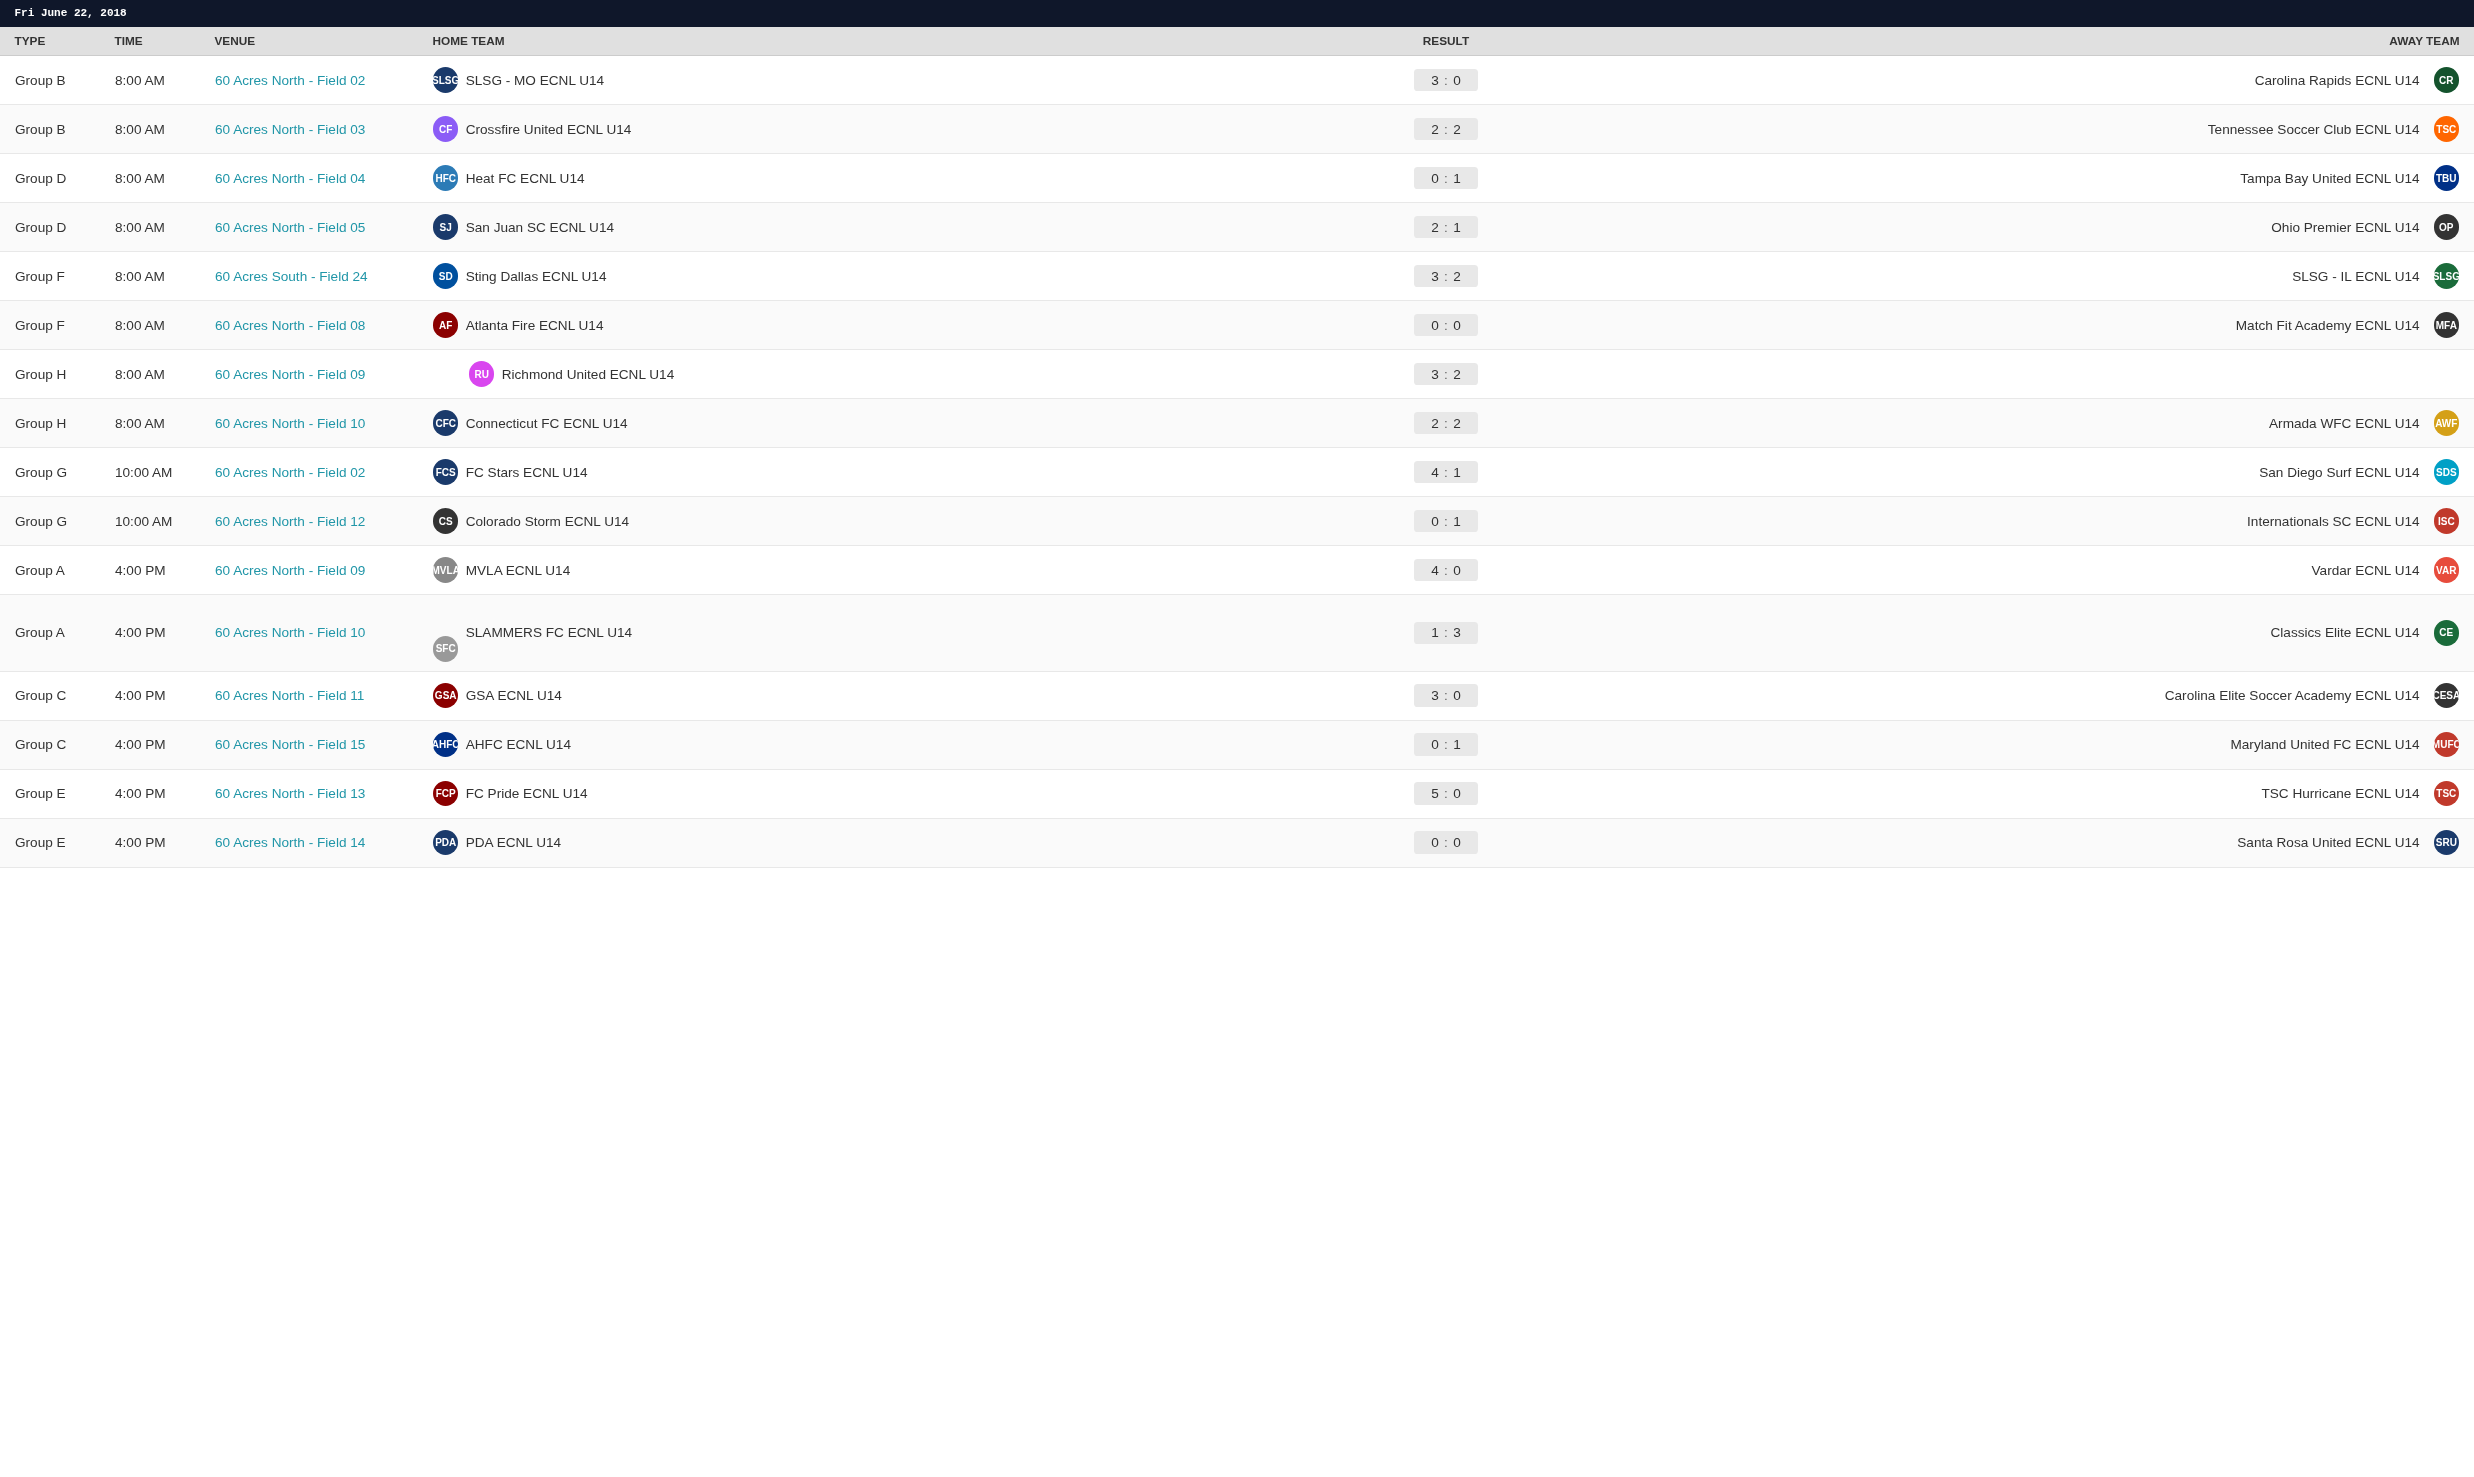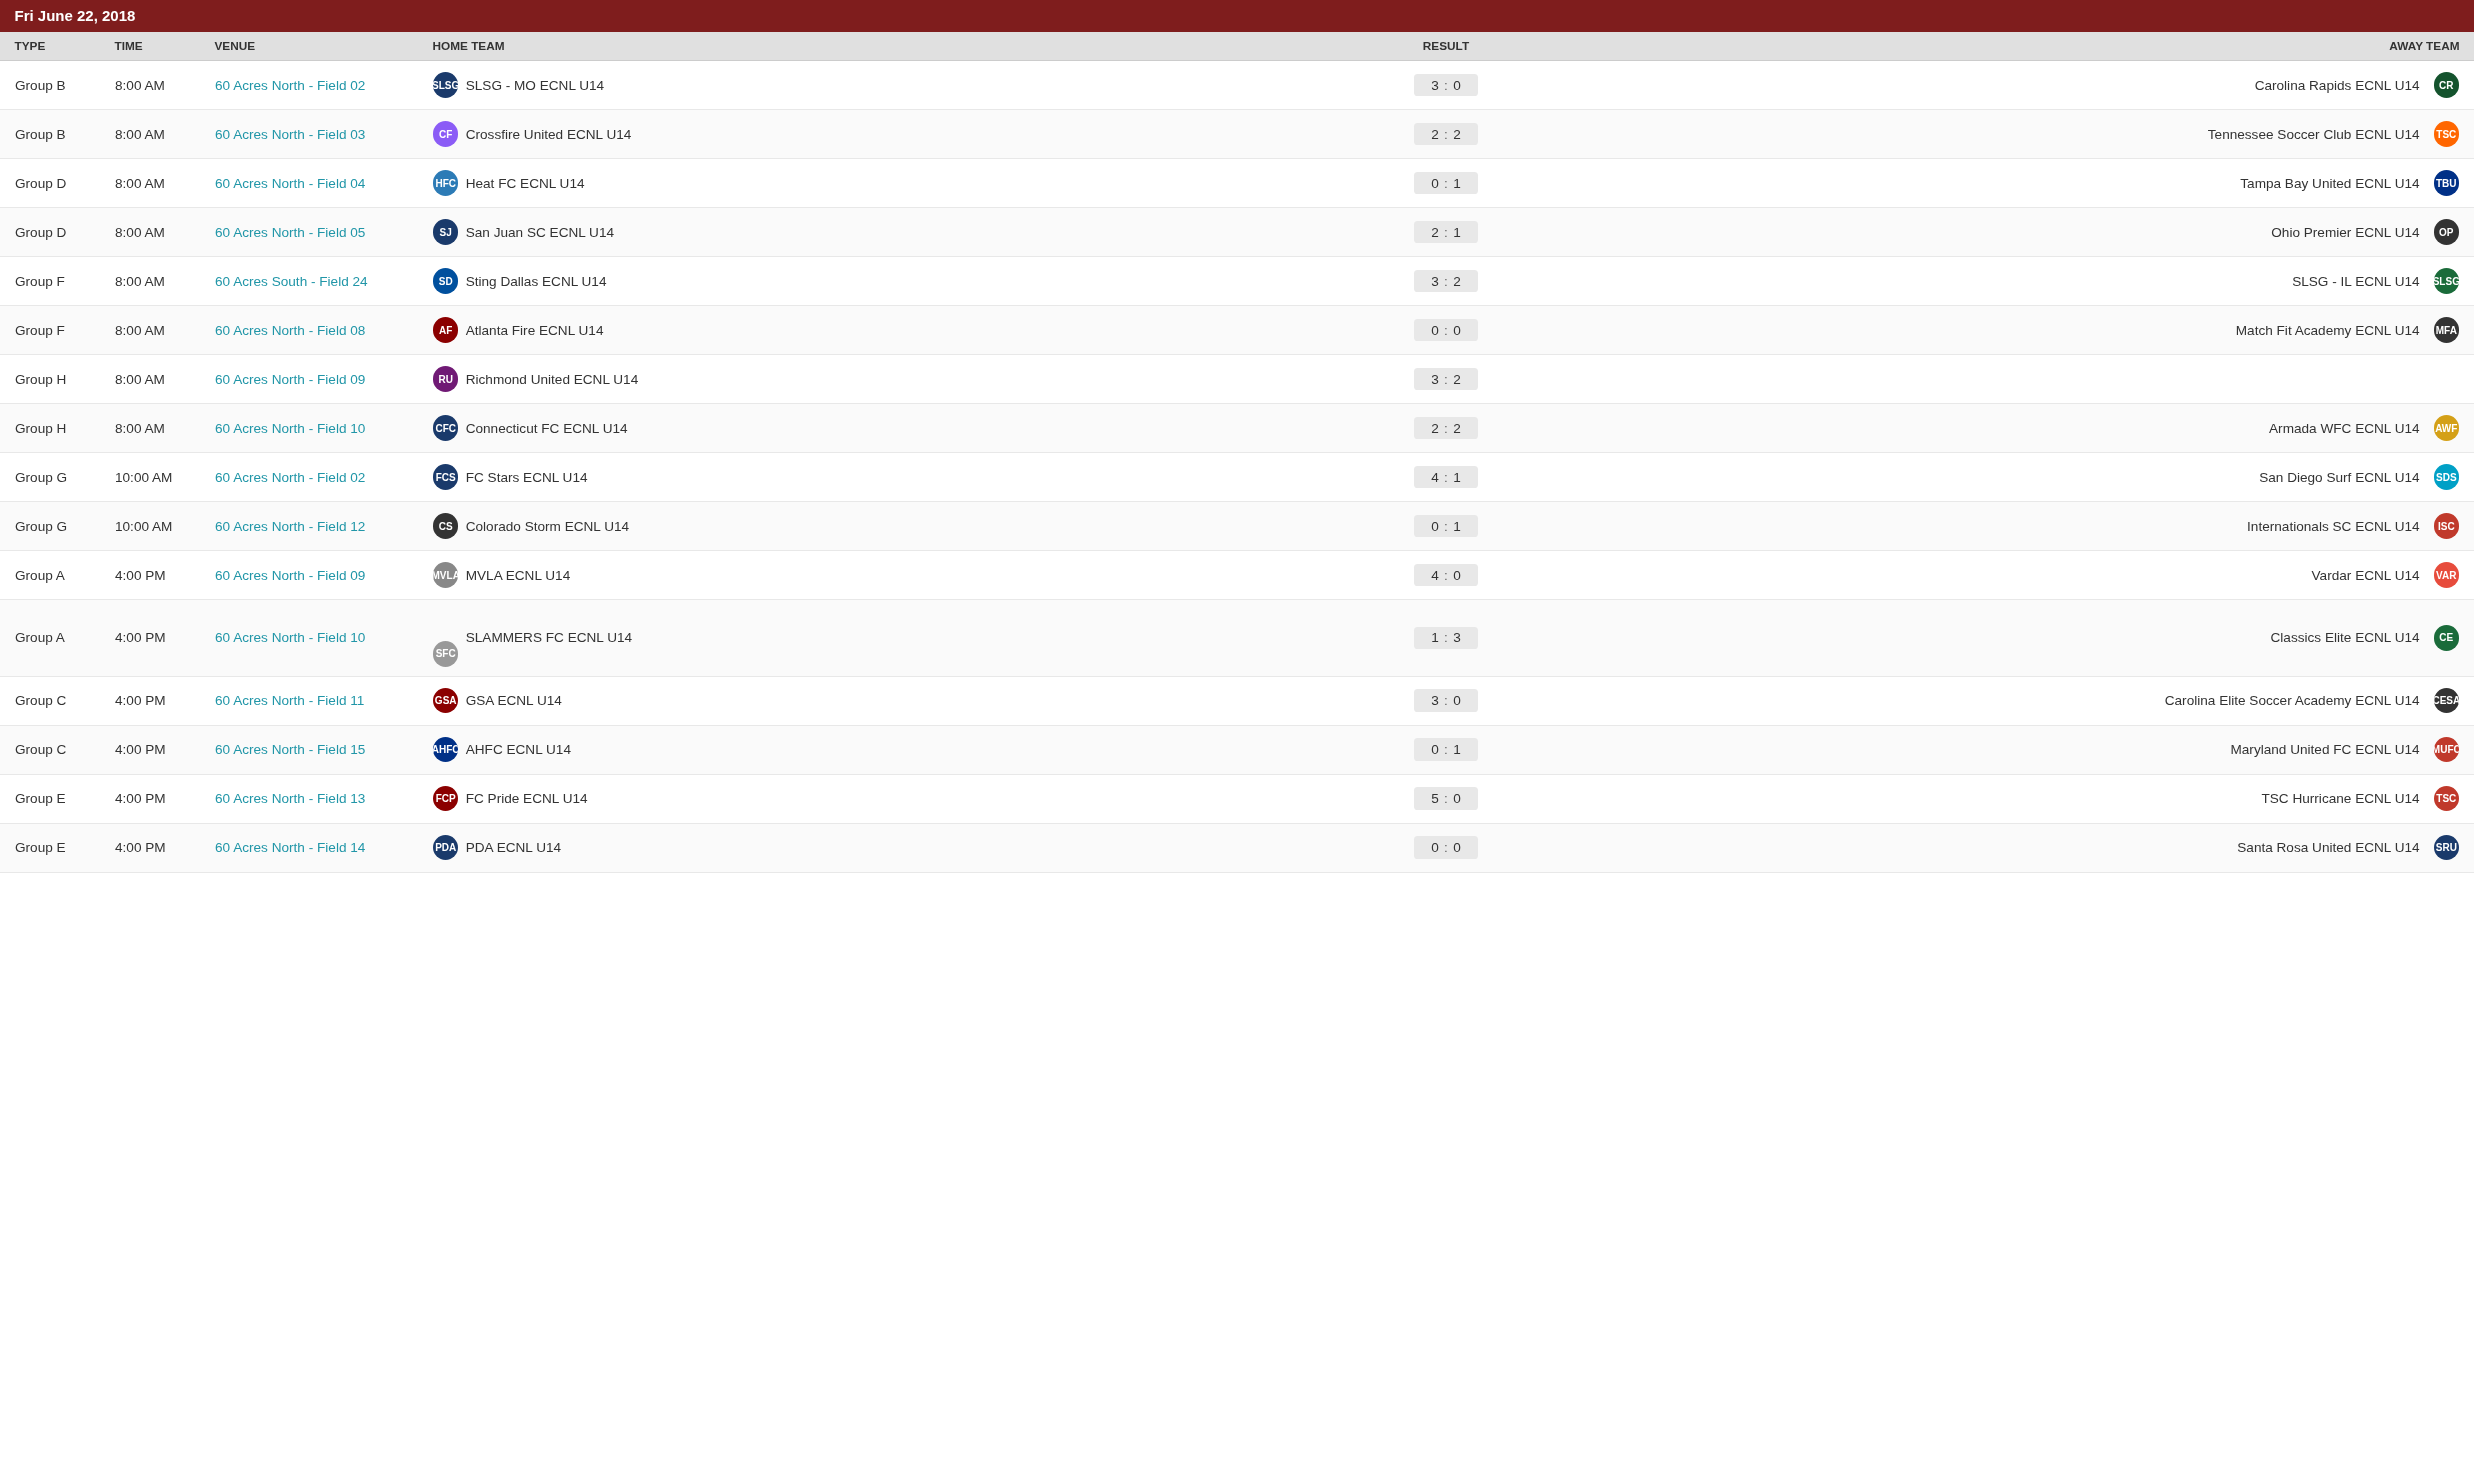--- a/index.html
+++ b/index.html
@@ -3,25 +3,26 @@
   <meta charset="utf-8">
   <style>
     * { box-sizing: border-box; margin: 0; padding: 0; }
     body {
       font-family: Arial, sans-serif;
       background: #fff;
       font-size: 13.6px;
       color: #333;
     }
     .date-header {
-      background: #7f1d1d;
+      background: #0f172a;
       color: #fff;
       padding: 7.3px 14.5px;
-      font-size: 15px;
+      font-size: 11px;
       font-weight: bold;
+      font-family: Liberation Mono, monospace;
     }
     .col-headers {
       display: grid;
       grid-template-columns: 100px 100px 218px 1fr 127px 1fr;
       background: #e0e0e0;
       padding: 7.3px 14.5px;
       font-weight: bold;
       font-size: 11.8px;
       color: #333;
       border-bottom: 0.9px solid #ccc;
@@ -100,21 +101,21 @@
     .logo-crossfire { background: #8b5cf6; }
     .logo-tennessee { background: #ff6600; }
     .logo-heat-fc { background: #2c7bb6; }
     .logo-tampa-bay { background: #003087; }
     .logo-san-juan { background: #1a3a6b; }
     .logo-ohio-premier { background: #333; }
     .logo-sting-dallas { background: #00509e; }
     .logo-slsg-il { background: #1a6b3a; }
     .logo-atlanta-fire { background: #8b0000; }
     .logo-match-fit { background: #333; }
-    .logo-richmond { background: #701a75; }
+    .logo-richmond { background: #d946ef; margin-left: 36px; }
     .logo-washington { background: #4a4a8a; }
     .logo-connecticut { background: #1a3a6b; }
     .logo-armada { background: #d4a017; }
     .logo-fc-stars { background: #1a3a6b; }
     .logo-san-diego { background: #00a0c6; }
     .logo-colorado { background: #333; }
     .logo-internationals { background: #c0392b; }
     .logo-mvla { background: #888; }
     .logo-vardar { background: #e74c3c; }
     .logo-slammers { background: #999; margin-top: 32px; }

